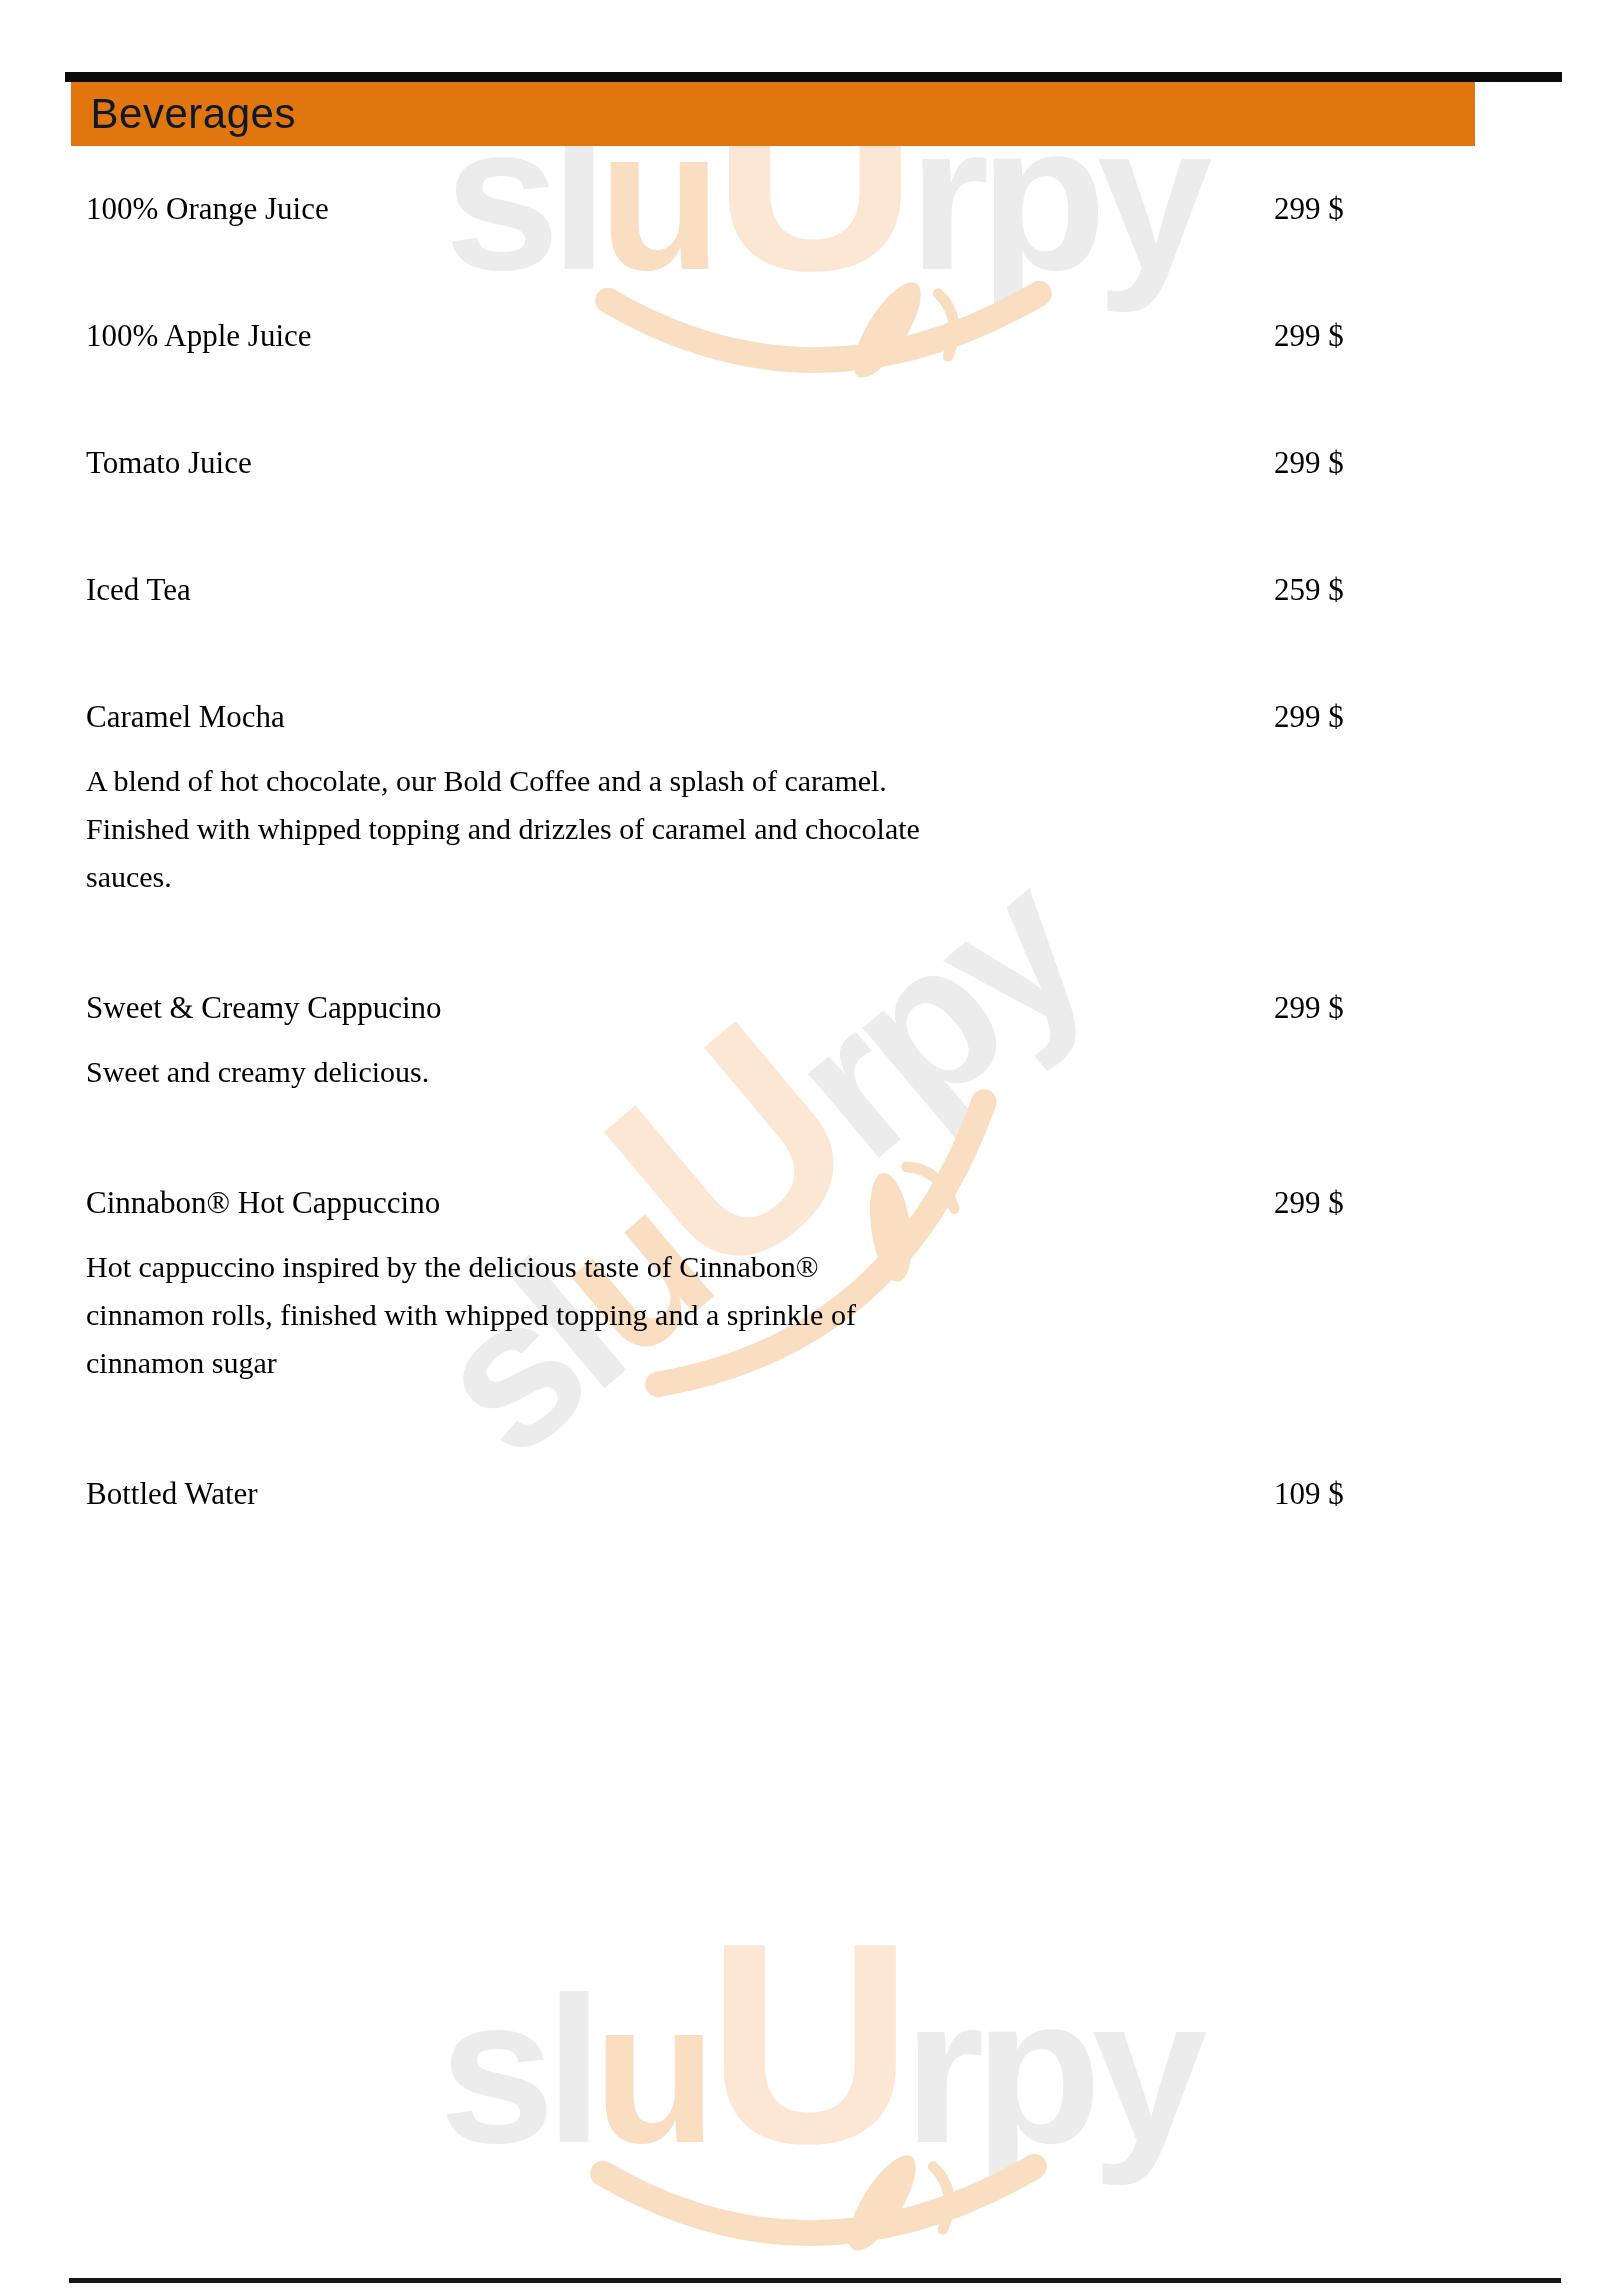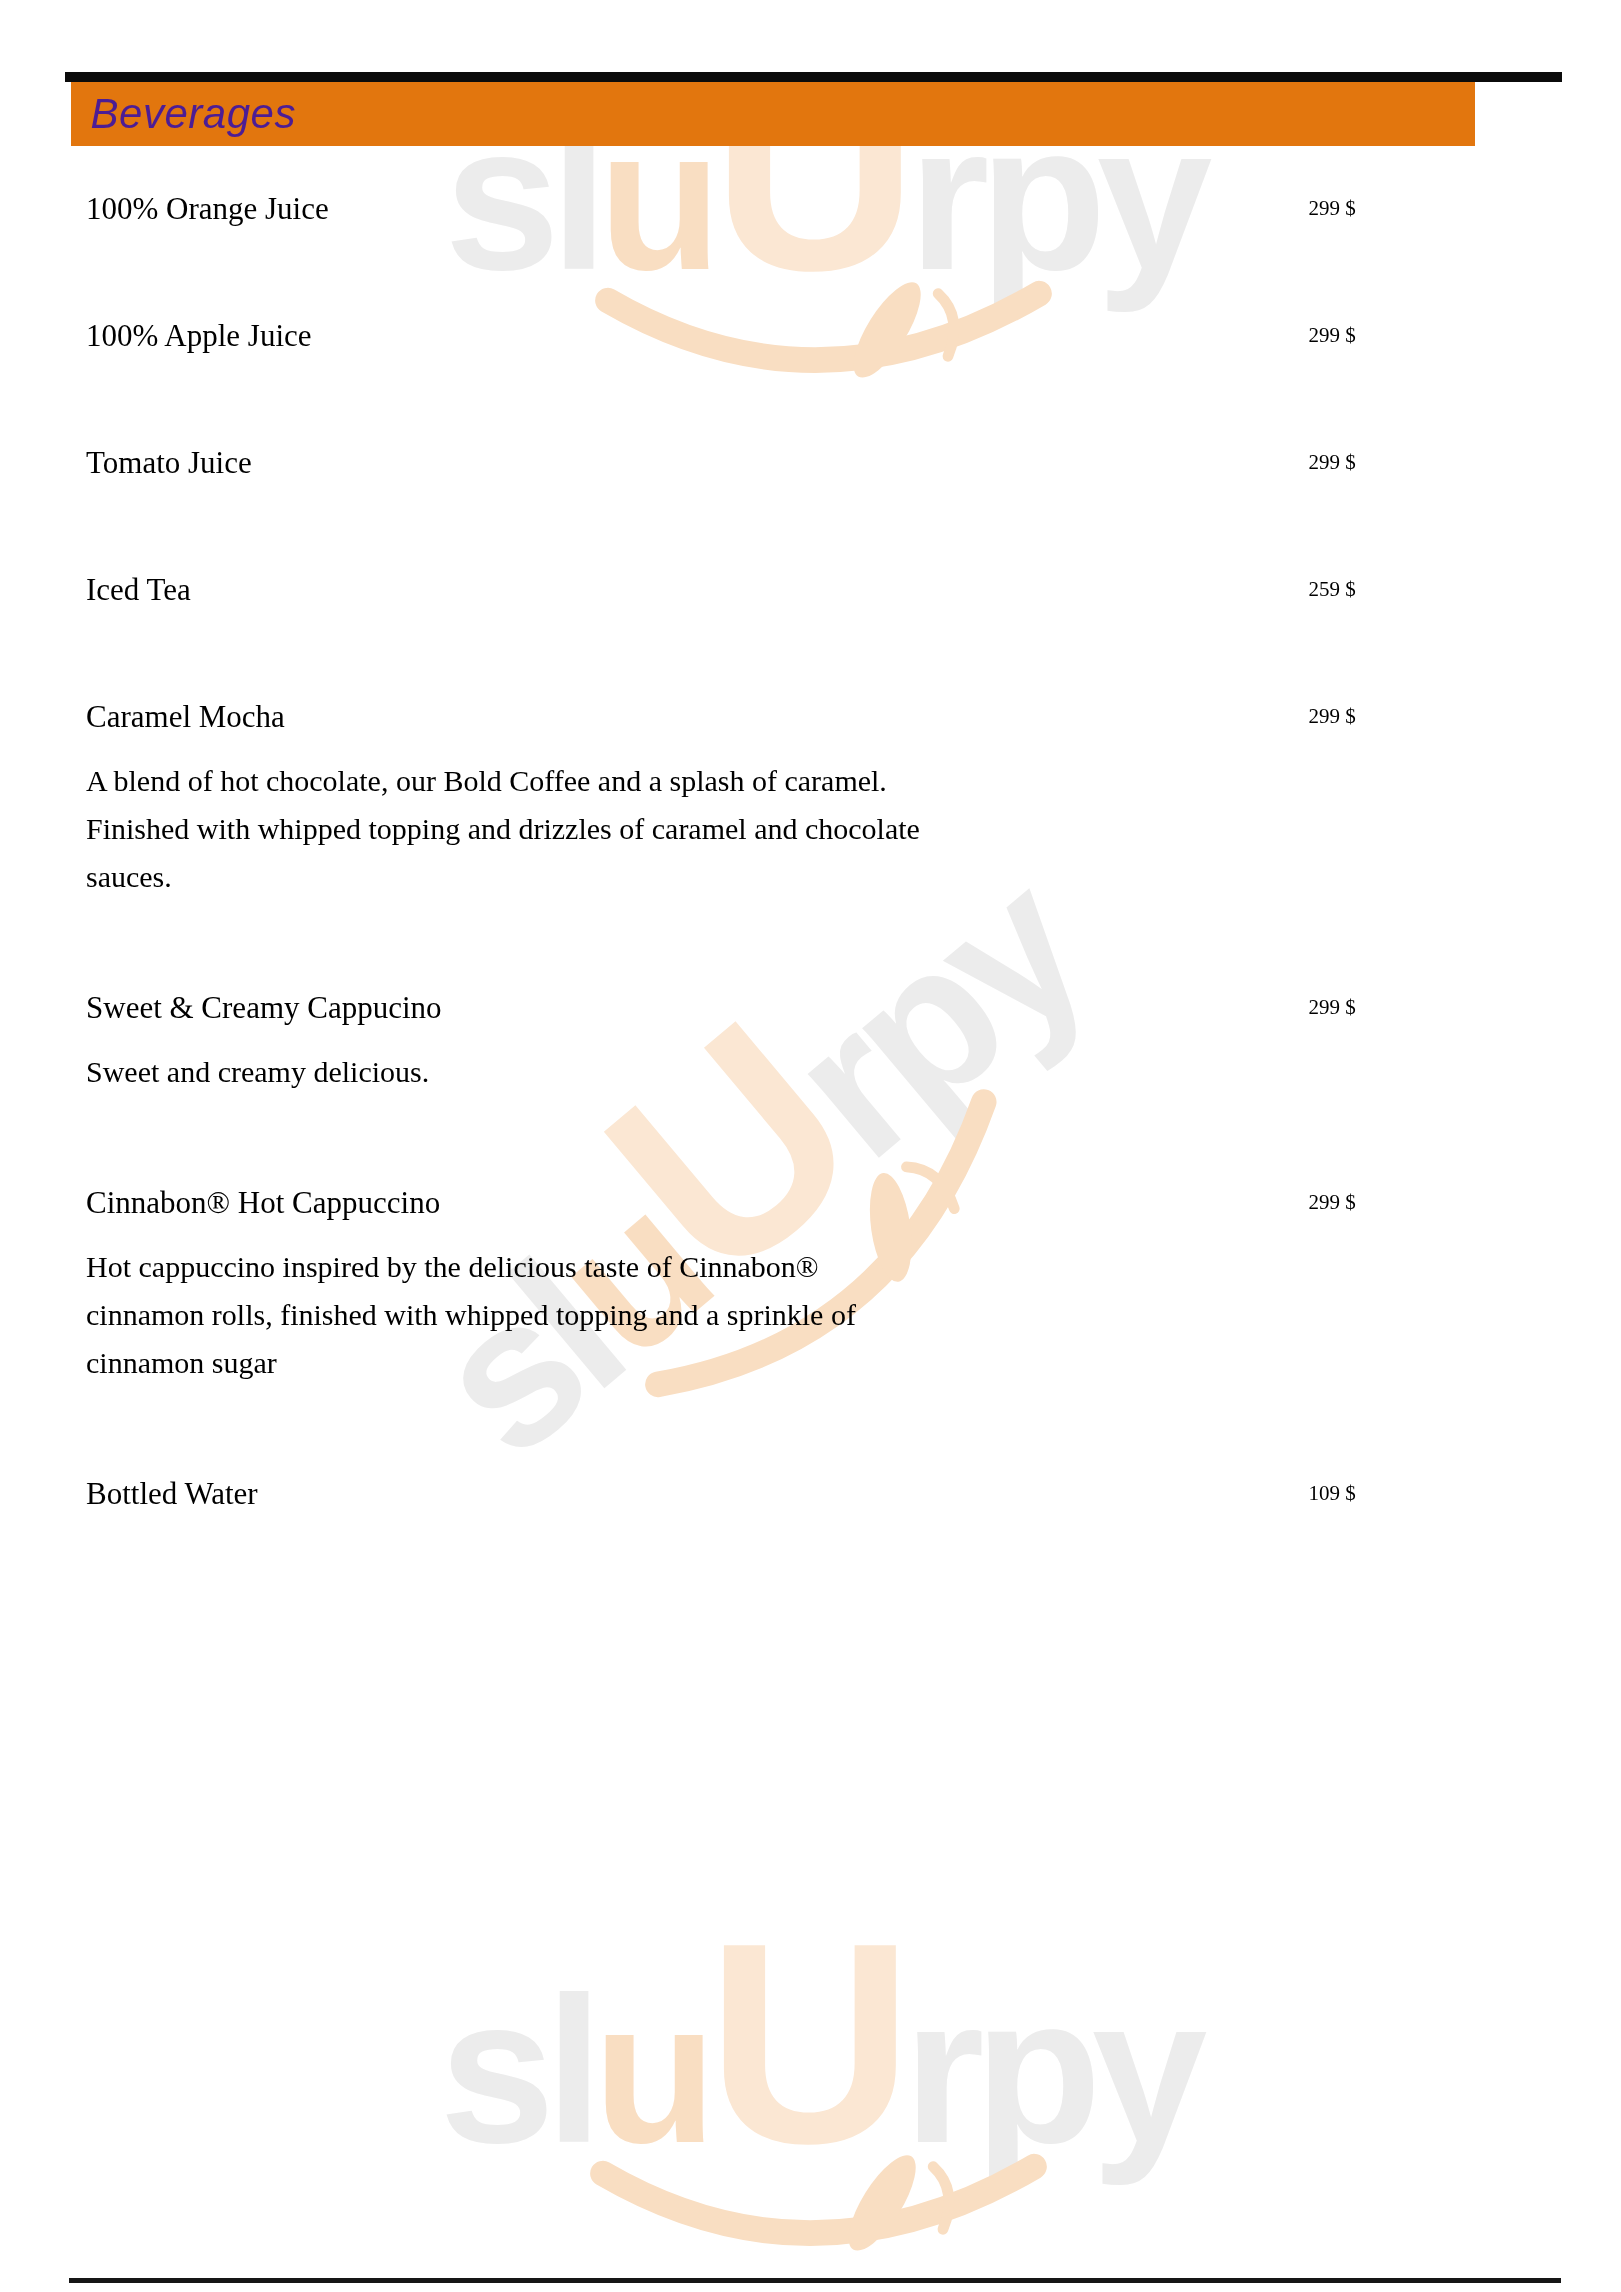--- a/index.html
+++ b/index.html
@@ -49,24 +49,23 @@
   
   .header-bar{
     position:absolute;left:71px;top:81px;width:1404px;height:65px;
     background:var(--accent);
     z-index:1;
     display:flex;align-items:center;
   }
   .header-bar .title{
     font-family:"Liberation Sans", sans-serif;
     font-size:42px;
-    color:#4c1d95;
+    color:#0f172a;
     padding-left:19.6px;
     letter-spacing:0.5px;
-    font-style:italic;
   }
 
   
   .menu{
     position:absolute;left:86px;top:188px;width:1304px;
     z-index:1;
   }
   .item{
     display:flex;
     justify-content:space-between;
@@ -81,24 +80,24 @@
   }
   .item-desc{margin-top:20px;}
   .item-desc .dline{
     font-size:30px;
     line-height:48px;
     color:#000000;
   }
   .item-price{
     width:116px;
     flex:0 0 116px;
-    font-size:21px;
+    font-size:31px;
     line-height:41px;
     color:#000000;
-    text-align:center;
+    text-align:left;
     white-space:nowrap;
   }
 </style>
 </head>
 <body>
 
 <div class="page">
 
   <div class="wm wm-top">
     <span class="t g sz-a">sl</span><span class="t p1 sz-b">u</span><span class="t p2 sz-c">U</span><span class="t g sz-a">rpy</span>

